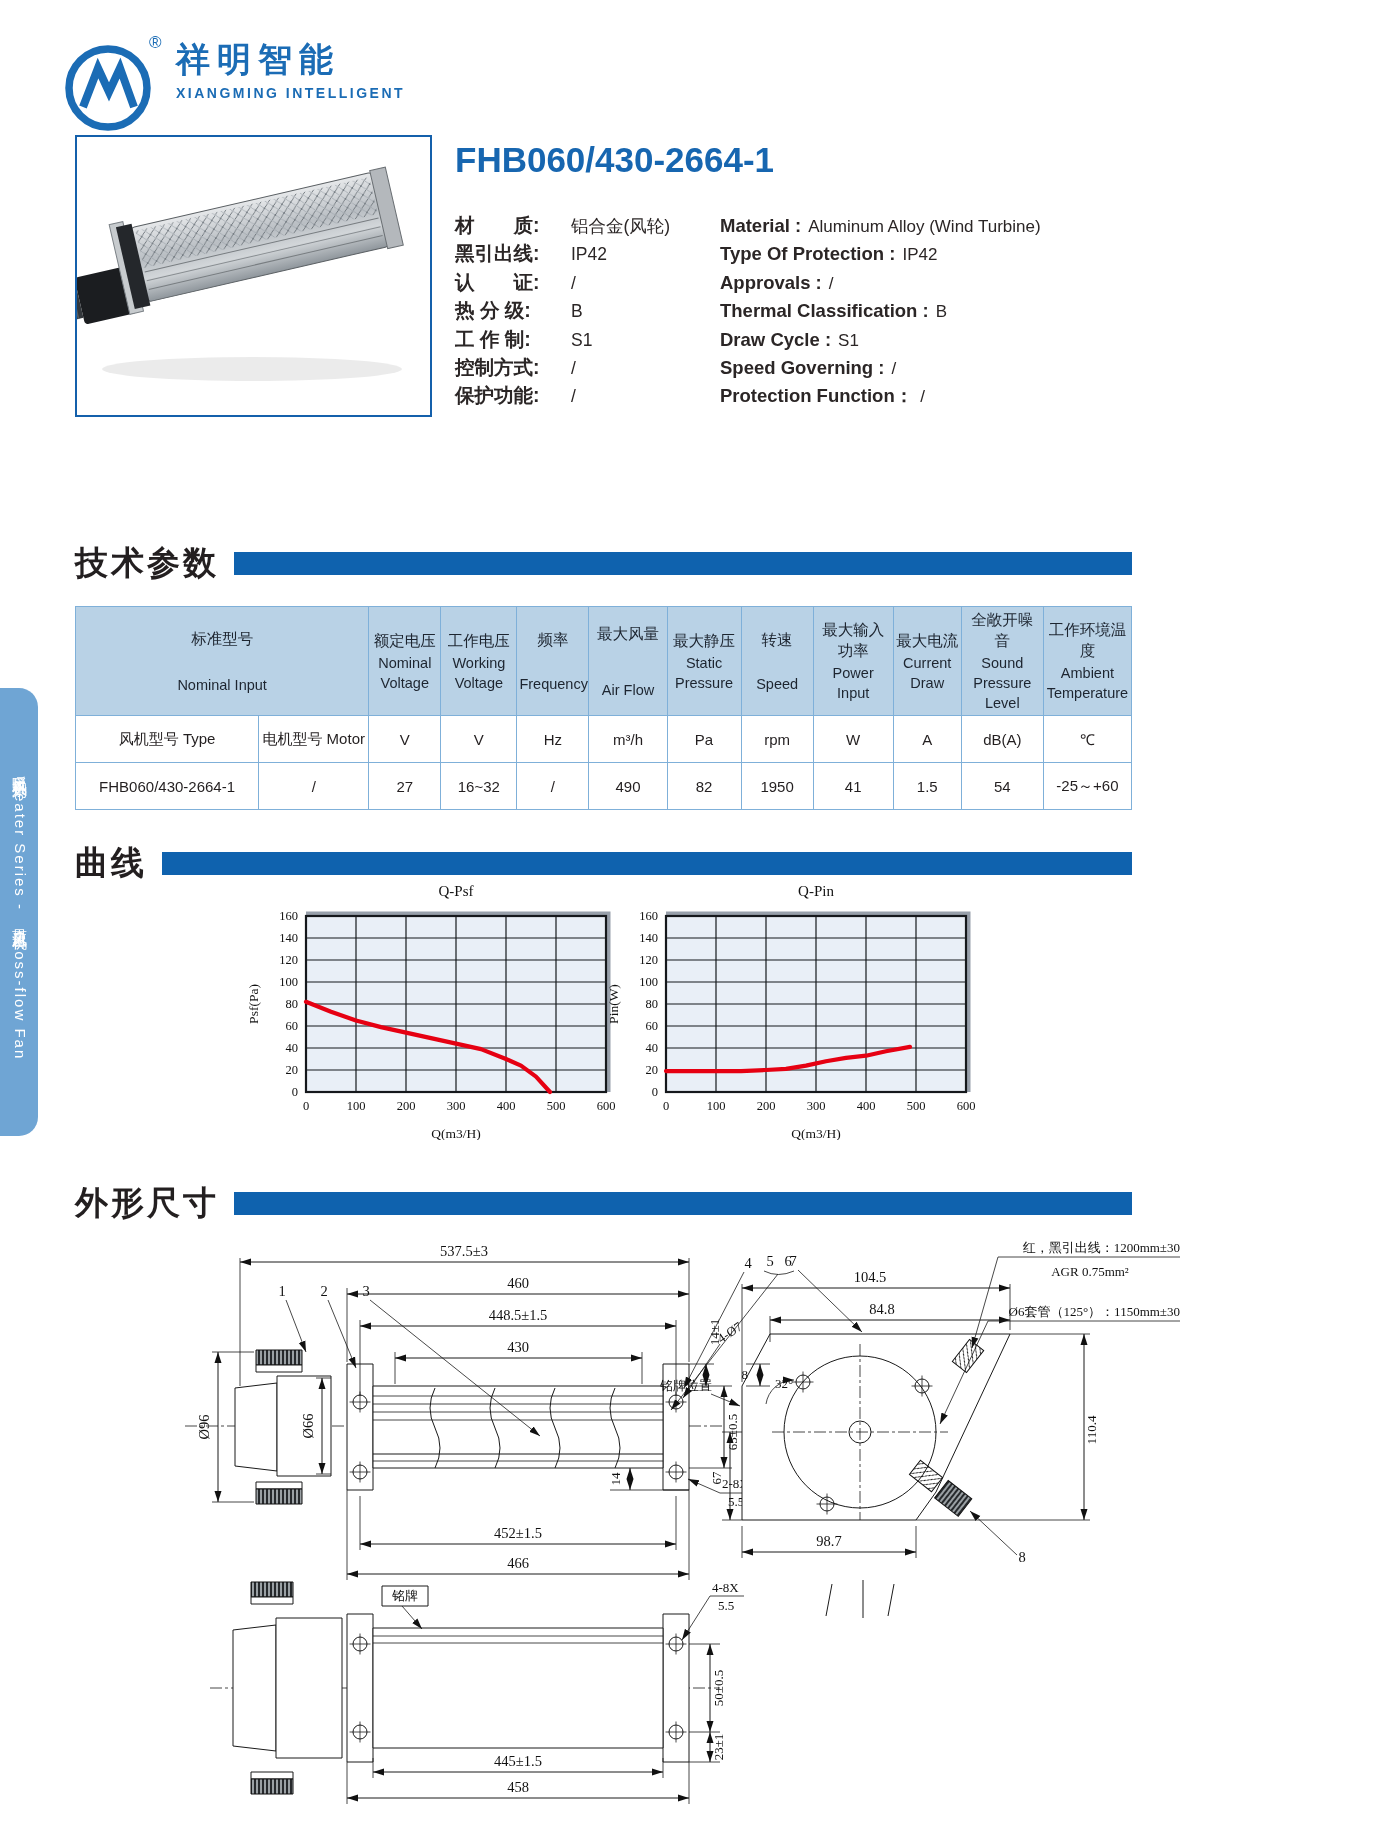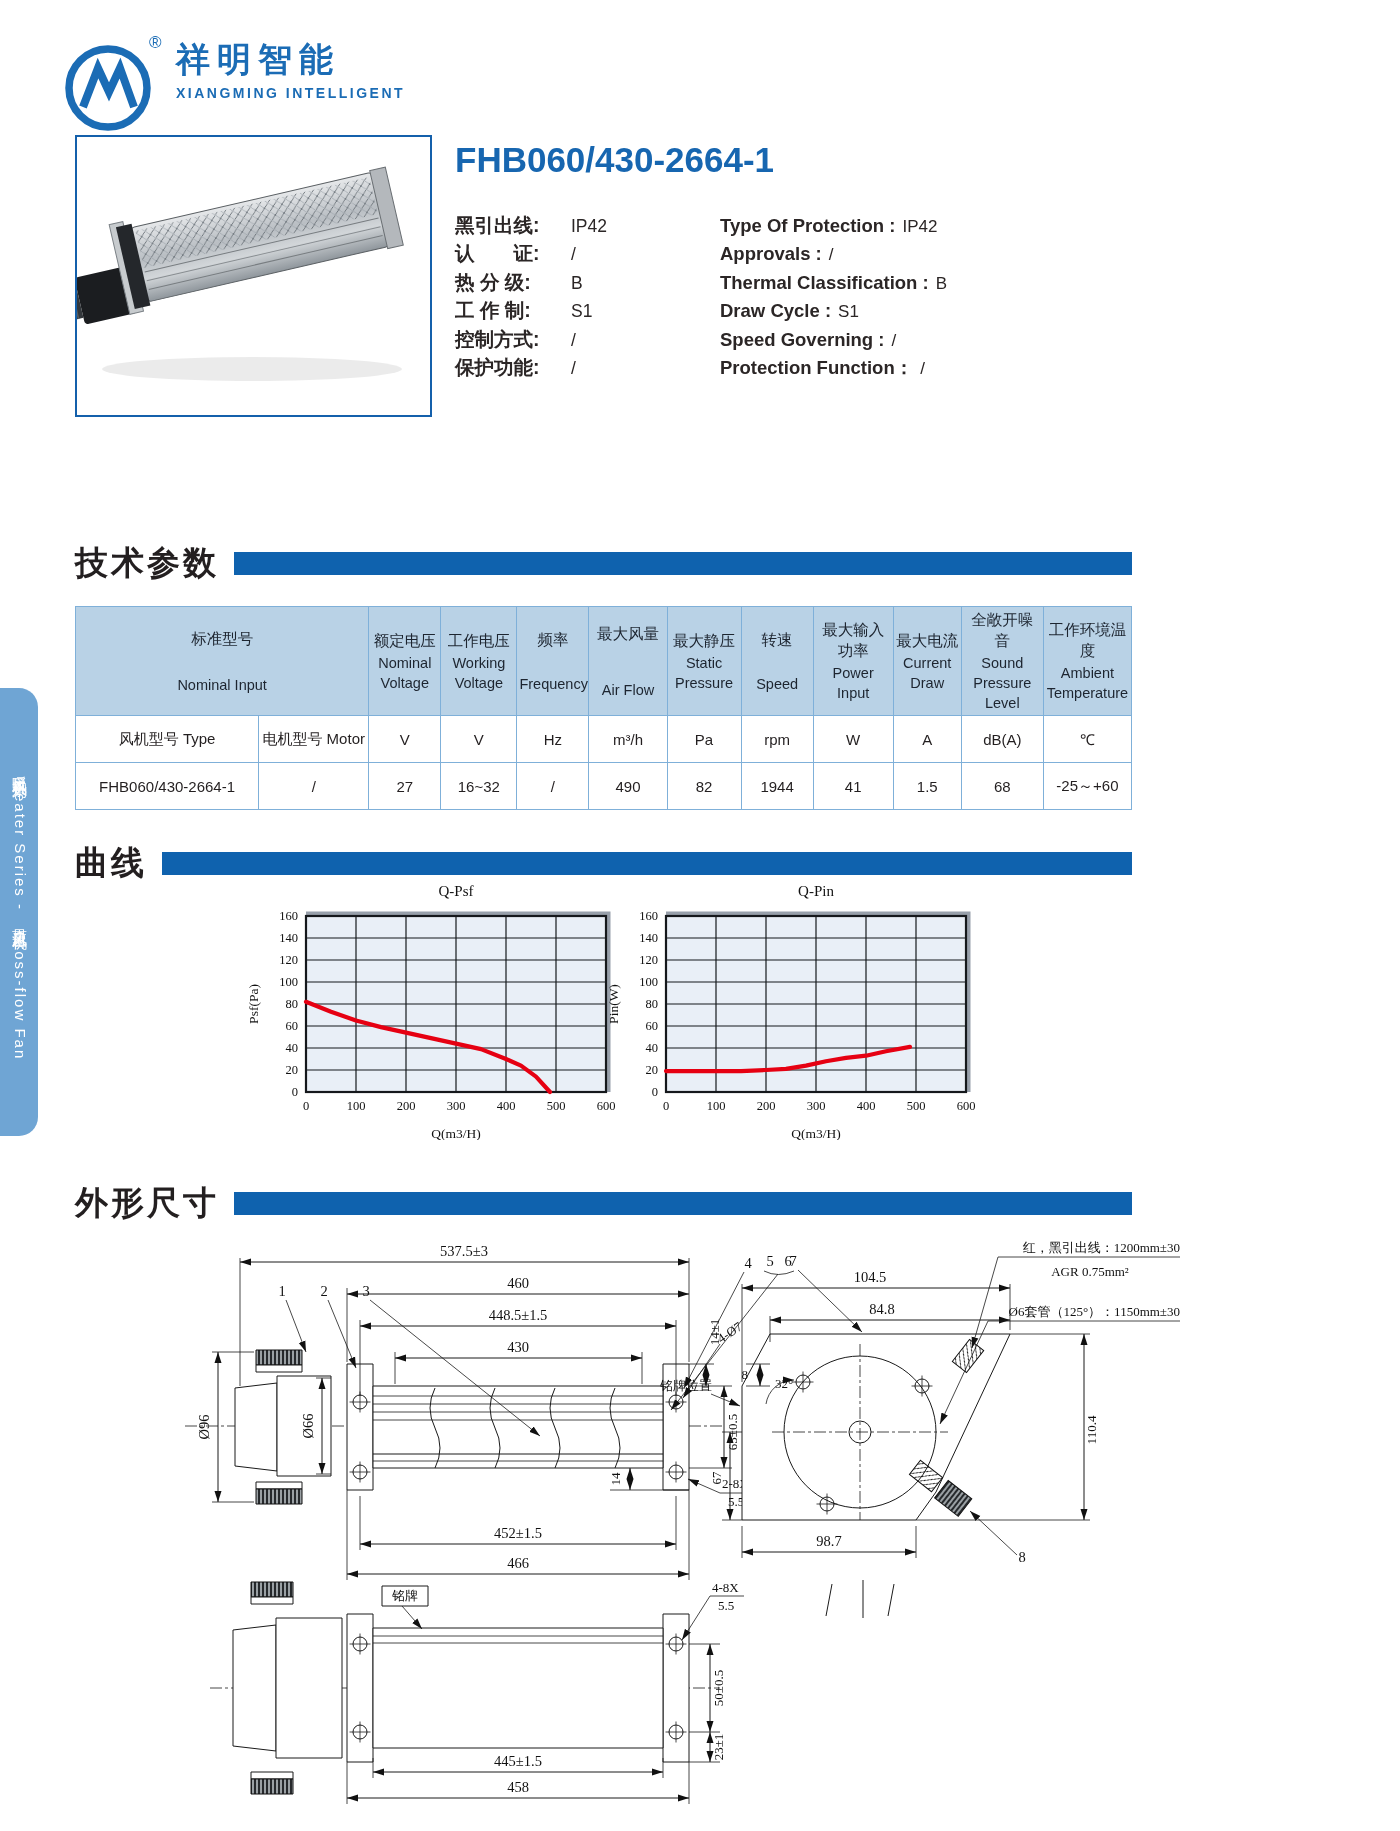--- a/index.html
+++ b/index.html
@@ -104,20 +104,26 @@
       <rect x="-14" y="-42" width="16" height="84" fill="#24272b"></rect>
       <rect x="246" y="-40" width="16" height="80" fill="#b4b8bc" stroke="#6a6f73"></rect>
     </g>
   </svg>
 </div>
 
 <div class="model-title">FHB060/430-2664-1</div>
 
 <div class="specs">
   <div class="spec-row">
+    <span class="scn">材　　质:</span>
+    <span class="scnv">铝合金(风轮)</span>
+    <span class="sen">Material :</span>
+    <span class="senv">Aluminum Alloy (Wind Turbine)</span>
+  </div>
+  <div class="spec-row">
     <span class="scn">黑引出线:</span>
     <span class="scnv">IP42</span>
     <span class="sen">Type Of Protection :</span>
     <span class="senv">IP42</span>
   </div>
   <div class="spec-row">
     <span class="scn">认　　证:</span>
     <span class="scnv">/</span>
     <span class="sen">Approvals :</span>
     <span class="senv">/</span>
@@ -232,24 +238,24 @@
       <td>℃</td>
     </tr>
     <tr class="drow">
       <td>FHB060/430-2664-1</td>
       <td>/</td>
       <td>27</td>
       <td>16~32</td>
       <td>/</td>
       <td>490</td>
       <td>82</td>
-      <td>1944</td>
+      <td>1950</td>
       <td>41</td>
       <td>1.5</td>
-      <td>68</td>
+      <td>54</td>
       <td>-25～+60</td>
     </tr>
   </tbody>
 </table>
 
 <div class="section-head" style="top:841px;">
   <span class="txt">曲线</span>
   <span class="bar"></span>
 </div>
 

